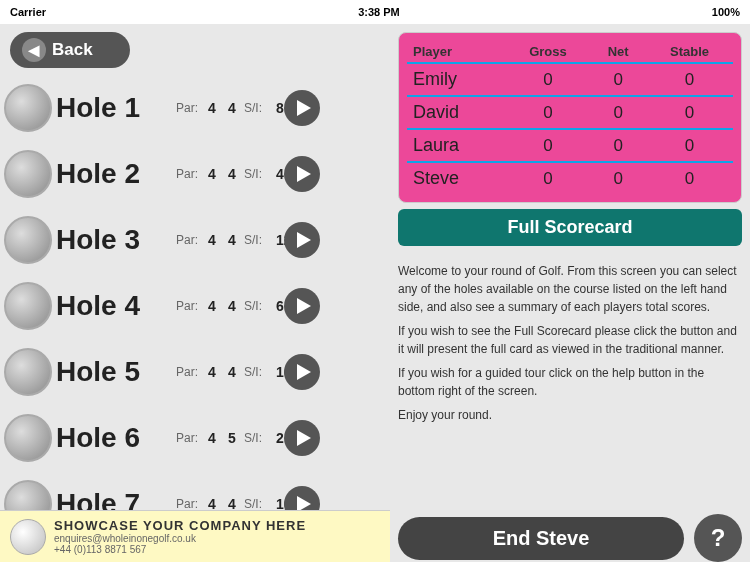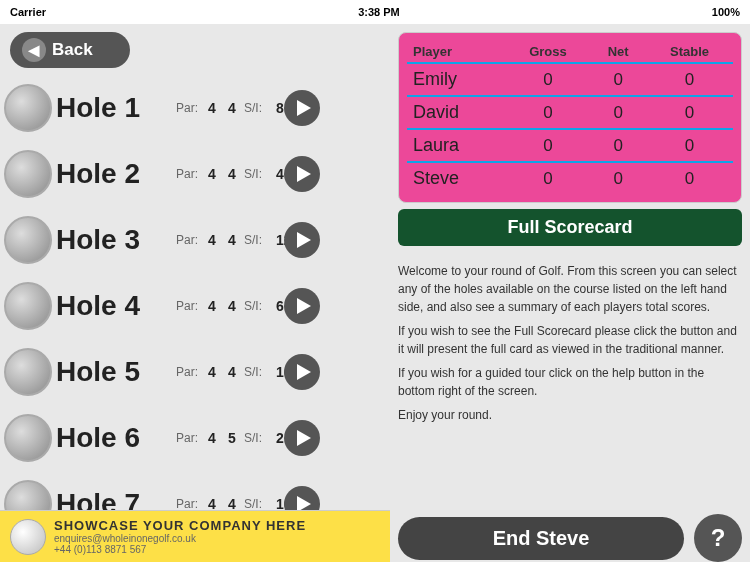--- a/index.html
+++ b/index.html
@@ -189,21 +189,21 @@
       text-align: center;
       font-size: 17px;
       font-weight: 500;
     }
     .score-header-row th {
       vertical-align: bottom;
     }
 
     
     .full-scorecard-btn {
-      background: #14532d;
+      background: #0f766e;
       color: #fff;
       text-align: center;
       padding: 8px;
       border-radius: 6px;
       font-size: 18px;
       font-weight: 700;
       cursor: pointer;
     }
 
     
@@ -251,21 +251,21 @@
       flex-shrink: 0;
     }
 
     
     .bottom-logo-area {
       position: absolute;
       bottom: 0;
       left: 0;
       width: 390px;
       height: 52px;
-      background: #fde047;
+      background: #fef9c3;
       border-top: 1px solid #ccc;
       display: flex;
       align-items: center;
       padding: 4px 10px;
       gap: 8px;
     }
     .logo-ball {
       width: 36px;
       height: 36px;
       border-radius: 50%;

